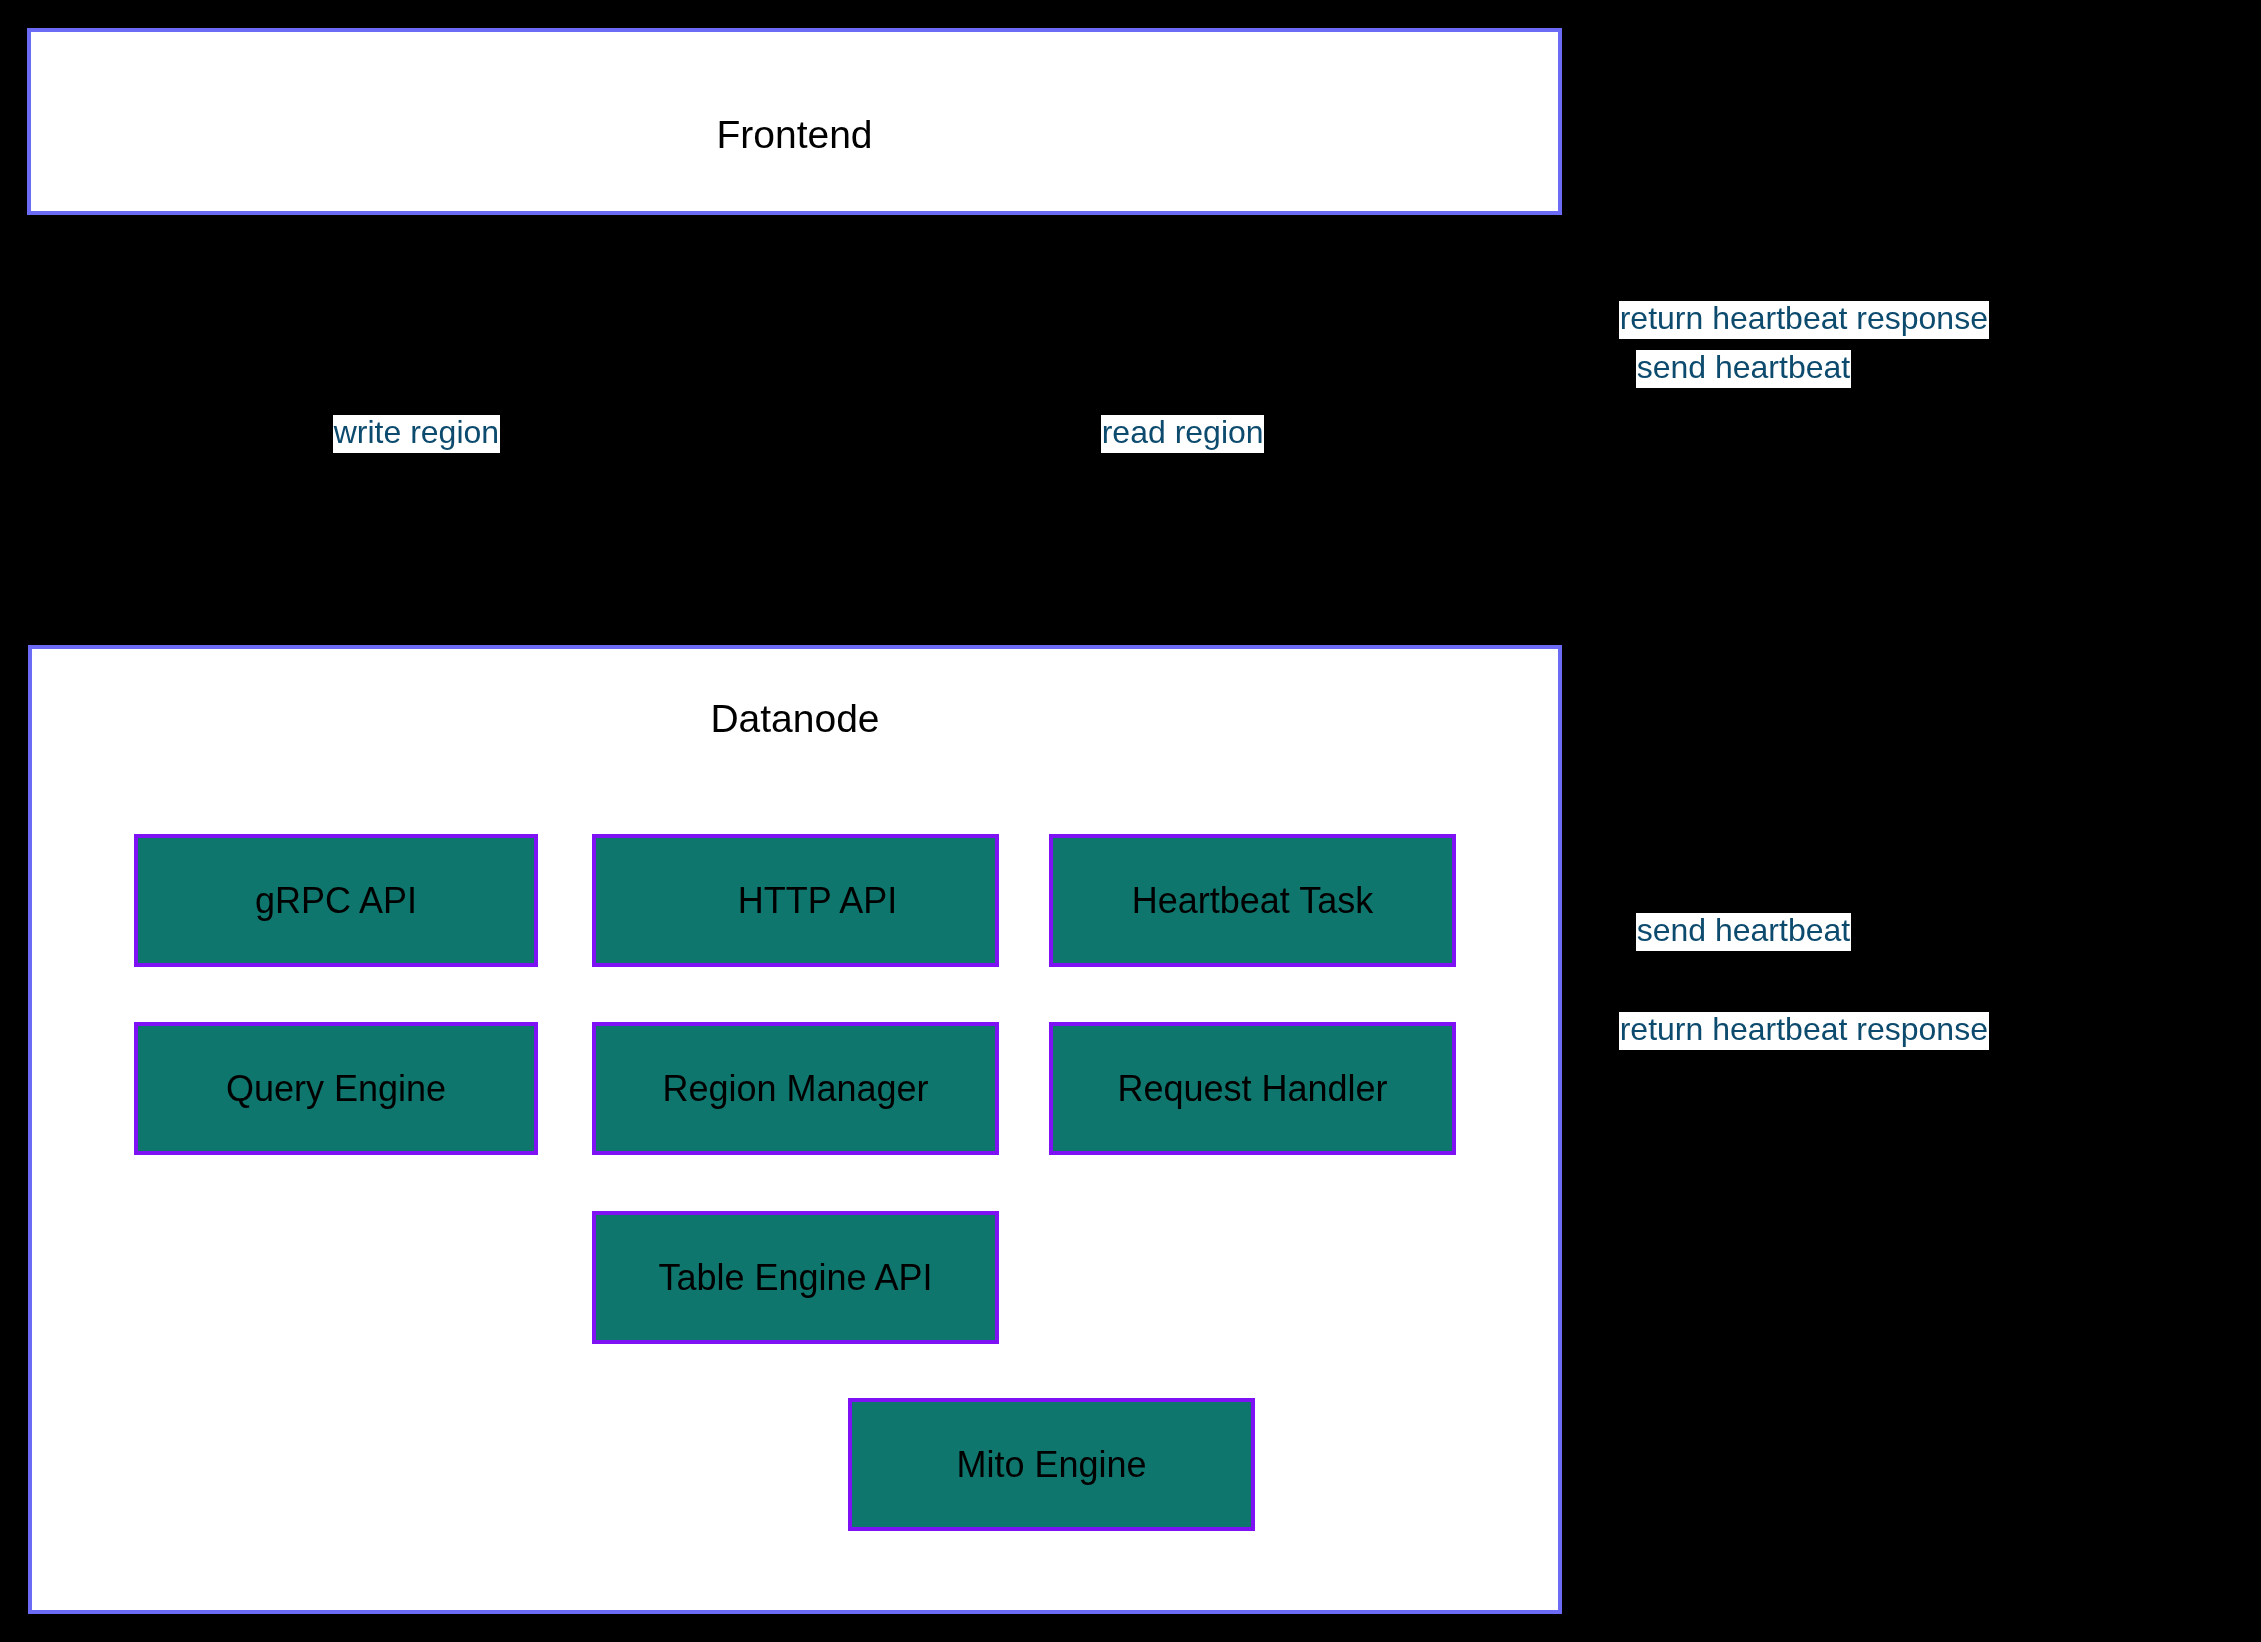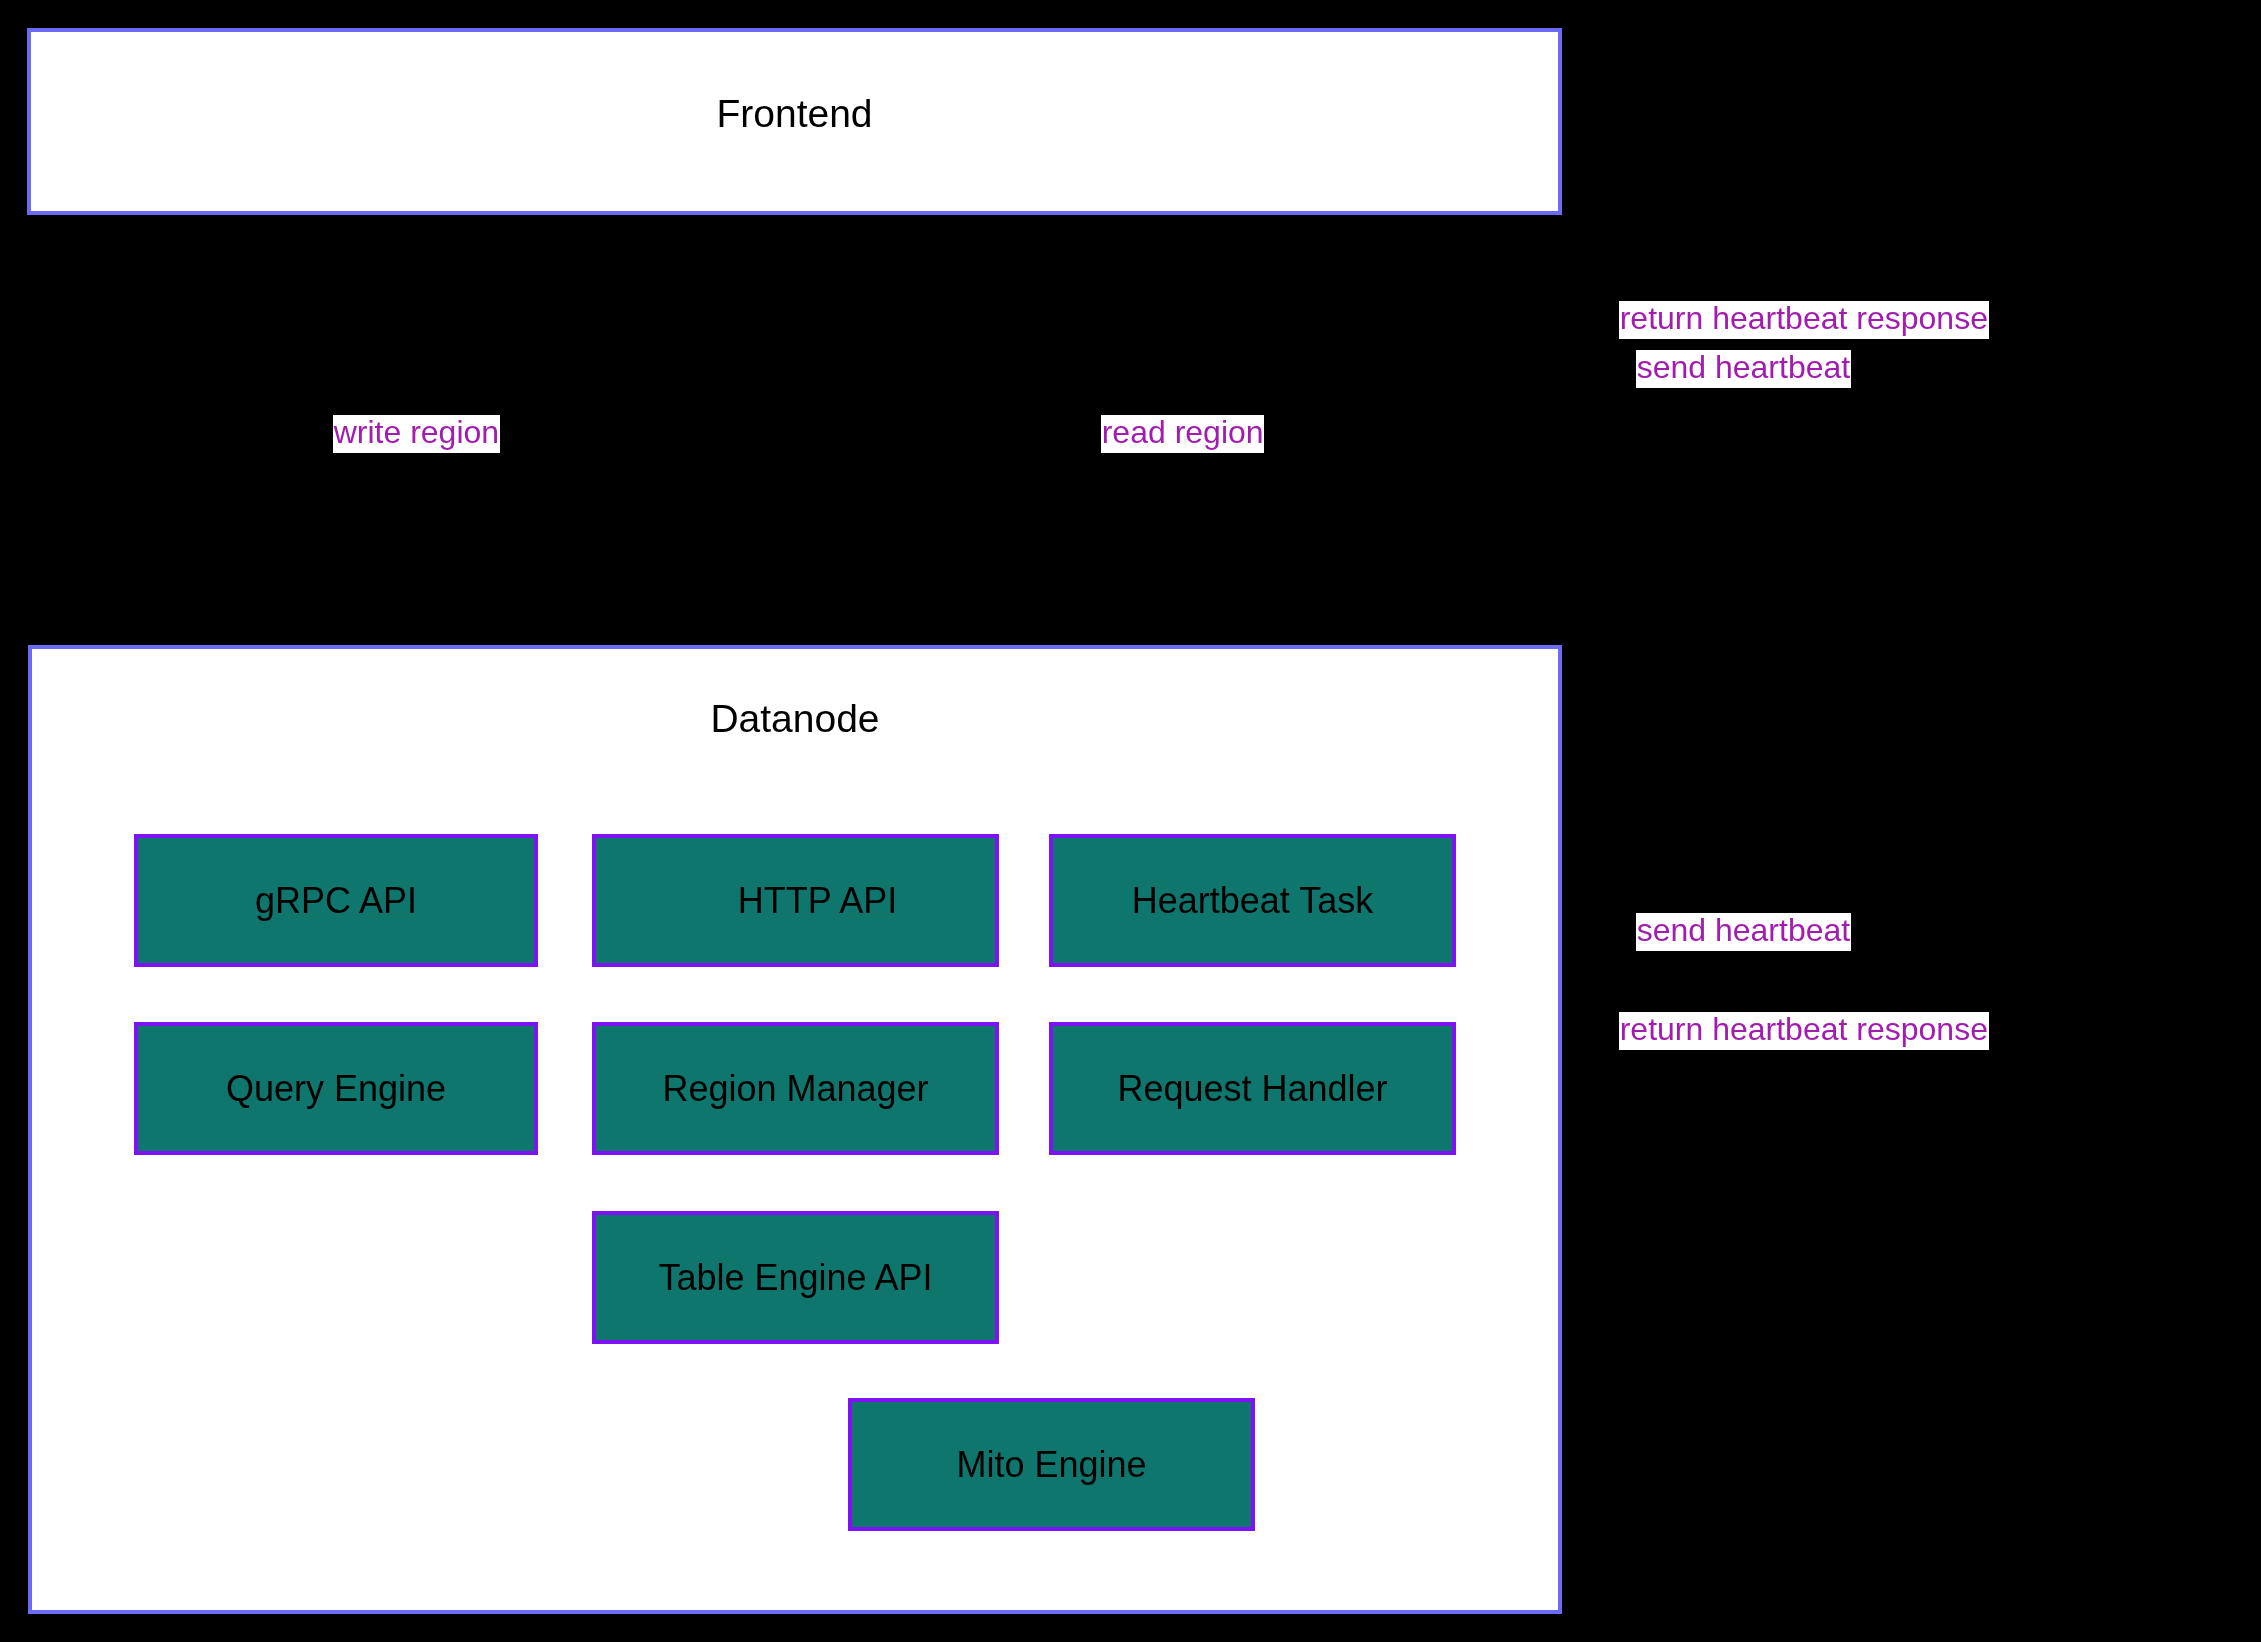--- a/index.html
+++ b/index.html
@@ -52,21 +52,21 @@
   .inner-box-label {
     font-size: 36px;
     color: #000000;
     line-height: 1;
     white-space: nowrap;
   }
   
   .edge-label {
     position: absolute;
     background: #ffffff;
-    color: #a21caf;
+    color: #0c4a6e;
     font-size: 32px;
     line-height: 1.06;
     padding: 1.3px 0.7px 2.7px 0.7px;
     white-space: nowrap;
     box-sizing: border-box;
   }
   
   #connectors {
     position: absolute;
     left: 0; top: 0;
@@ -92,21 +92,21 @@
     <path d="M 1760 322 L 1760 958" stroke="#000000" stroke-width="5" fill="none" marker-end="url(#arrow)"></path>
 
     <path d="M 2324 300 L 2760 300 L 2760 838" stroke="#000000" stroke-width="5" fill="none" marker-end="url(#arrow)"></path>
     <path d="M 2940 838 L 2940 220 L 2324 220" stroke="#000000" stroke-width="5" fill="none" marker-end="url(#arrow)"></path>
 
     <path d="M 2324 1662 L 2760 1662 L 2760 1080" stroke="#000000" stroke-width="5" fill="none" marker-end="url(#arrow)"></path>
     <path d="M 2940 1080 L 2940 1922 L 2324 1922" stroke="#000000" stroke-width="5" fill="none" marker-end="url(#arrow)"></path>
   </svg>
 
   <div class="outer-box" style="left:27px; top:28px; width:1535px; height:187px;">
-    <div class="outer-title" style="top:62px;text-align:center;">Frontend</div>
+    <div class="outer-title" style="top:83px;text-align:center;">Frontend</div>
   </div>
 
   <div class="outer-box" style="left:28px; top:645px; width:1534px; height:969px;">
     <div class="outer-title" style="top:50px;">Datanode</div>
   </div>
 
 
   <div class="inner-box" style="left:134px; top:834px; width:404px; height:133px;">
     <span class="inner-box-label">gRPC API</span>
   </div>

